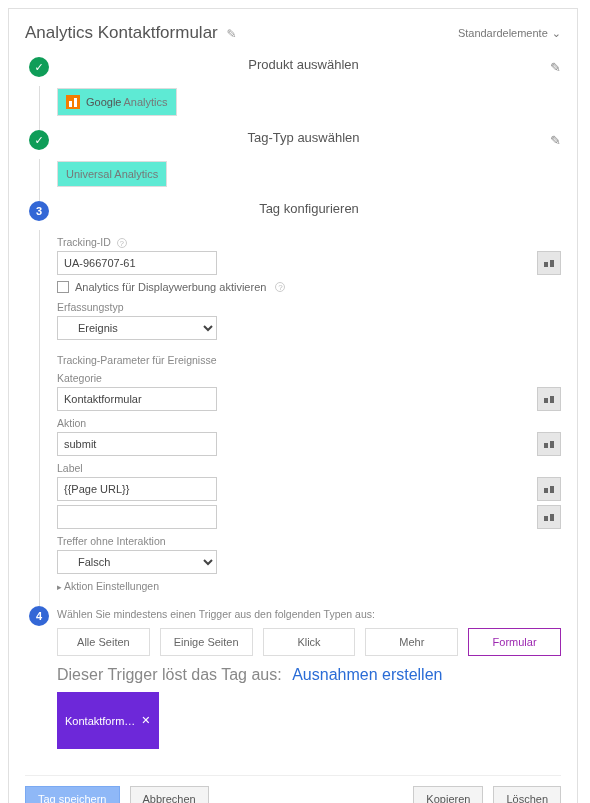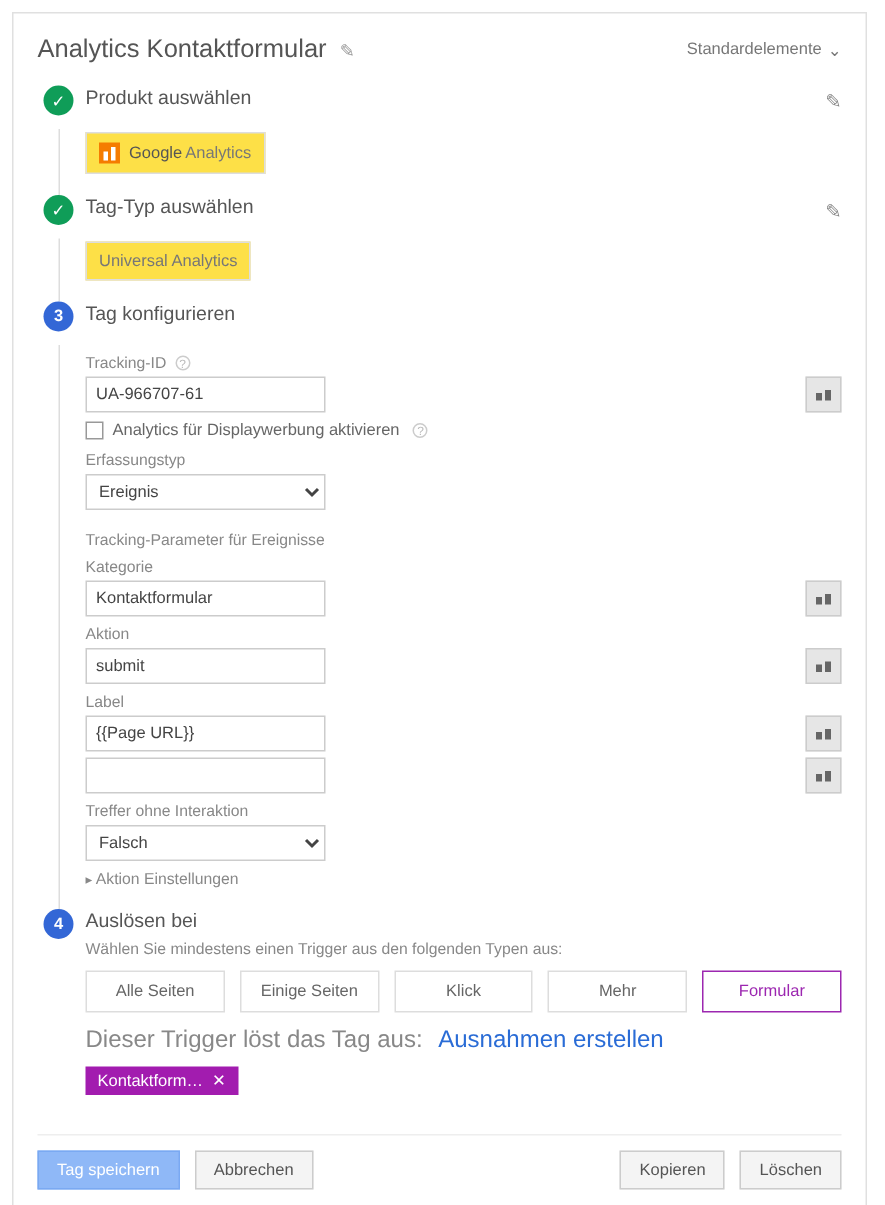--- a/index.html
+++ b/index.html
@@ -66,31 +66,32 @@
   }
   .step-body {
     flex: 1;
     padding-left: 4px;
     padding-bottom: 8px;
   }
   .step-title {
     font-size: 13px;
     color: #555;
     margin-bottom: 6px;
+    text-align: center;
   }
   .step-header-row {
     display:flex;
     align-items:center;
   }
   .pencil-right {
     color:#888; font-size:13px; cursor:pointer;
   }
   .chip {
     border: 1px solid #ddd;
-    background:#fde047;
+    background:#5eead4;
     padding: 6px 8px;
     display: inline-flex;
     align-items: center;
     font-size: 11px;
     color:#777;
     margin: 2px 0 6px 0;
   }
   .ga-icon {
     width:14px;height:14px;
     background:#f57c00;
@@ -140,21 +141,21 @@
     width:24px;height:24px;
     background:#e6e6e6;
     border:1px solid #ccc;
     display:flex;align-items:center;justify-content:center;
   }
   .block-btn svg { display:block;}
   .select-input {
     width:160px;height:24px;
     border:1px solid #ccc;
     font-size:11px;
-    padding:0 4px;
+    padding:0 16px;
     color:#444;
     background:#fff;
   }
   .check-row { display:flex;align-items:center;gap:6px;font-size:11px;color:#666;margin:6px 0 8px 0;}
   .checkbox {
     width:12px;height:12px;border:1px solid #999;background:#fff;
   }
   .link-row { font-size:10.5px;color:#888;margin:6px 0;}
   .link-row .caret { font-size:9px;}
   .trigger-hint { font-size:10.5px;color:#888;margin: 2px 0 8px 0;}
@@ -168,26 +169,26 @@
     font-size:11px;color:#666;
     background:#fff;
   }
   .trigger-btn.selected {
     border:1px solid #9c27b0;
     color:#9c27b0;
   }
   .fires-row { font-size:16px;color:#888;margin-bottom:8px;}
   .fires-row a { color:#2a6cd6;text-decoration:none;margin-left:6px;cursor:pointer;}
   .trigger-chip {
-    background:#a21caf;
+    background:#6d28d9;
     color:#fff;
     display:inline-flex;
     align-items:center;
     font-size:11px;
-    padding: 3px 8px;
+    padding: 22px 8px;
     gap:6px;
   }
   .trigger-chip .x { font-size:11px;}
   .footer-row {
     display:flex;
     align-items:center;
     border-top:1px solid #eee;
     margin-top:18px;
     padding-top:10px;
   }
@@ -363,21 +364,20 @@
         <span>Aktion Einstellungen</span>
       </div>
     </div>
   </div>
 
   <div class="step-row">
     <div class="step-col">
       <div class="step-icon active">4</div>
     </div>
     <div class="step-body">
-      <div class="step-title">Auslösen bei</div>
       <div class="trigger-hint">Wählen Sie mindestens einen Trigger aus den folgenden Typen aus:</div>
 
       <div class="trigger-grid">
         <div class="trigger-btn">
             <span>Alle Seiten</span>
           </div>
         <div class="trigger-btn">
             <span>Einige Seiten</span>
           </div>
         <div class="trigger-btn">

